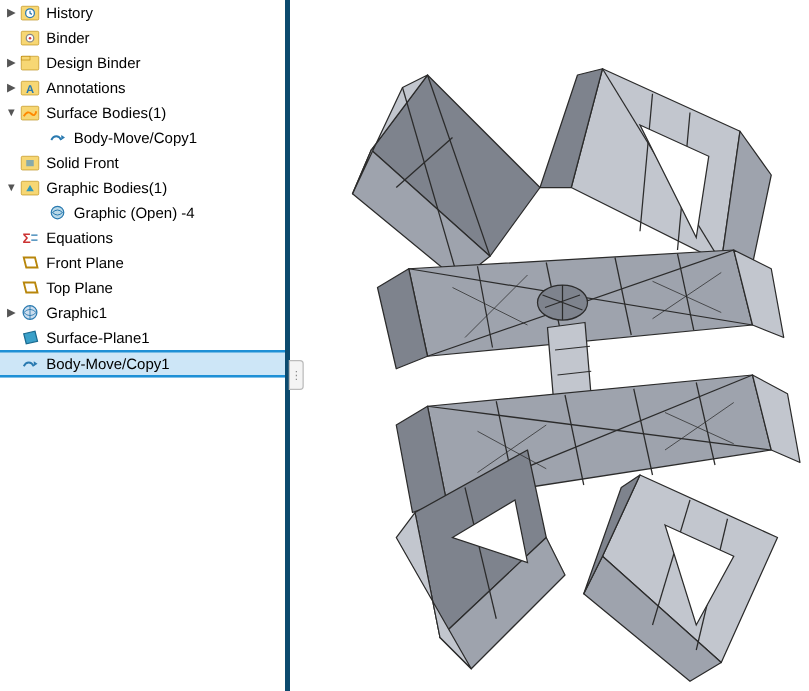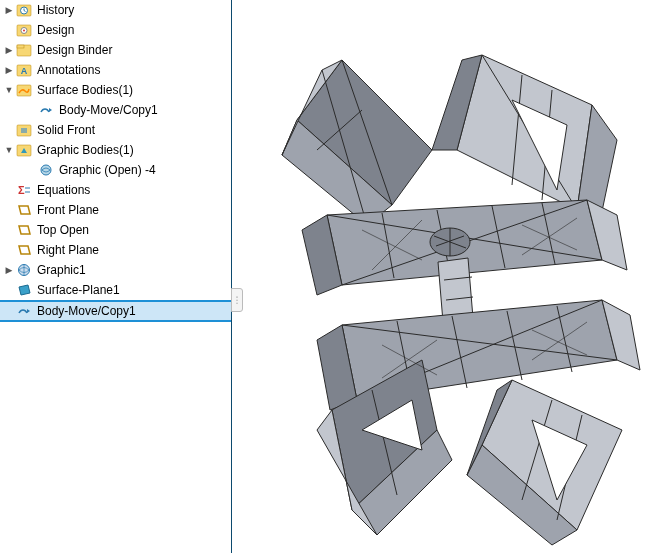--- a/index.html
+++ b/index.html
@@ -1,18 +1,18 @@
 <!DOCTYPE html>
 <html><head>
 <meta charset="utf-8">
 <style>
   * { box-sizing: border-box; margin: 0; padding: 0; }
   html, body { width: 647px; height: 553px; overflow: hidden; font-family: "Segoe UI", Tahoma, sans-serif; font-size: 12px; background: #fff; color: #000; }
   .app { display: flex; width: 100%; height: 100%; }
-  .tree-panel { width: 232px; height: 100%; background: #fff; border-right: 1px solid #0c4a6e; overflow: hidden; position: relative; }
+  .tree-panel { width: 232px; height: 100%; background: #fff; border-right: 4px solid #0c4a6e; overflow: hidden; position: relative; }
   .tree { padding: 0 0 0 0; }
   .tree-row { display: flex; align-items: center; height: 20px; white-space: nowrap; cursor: default; }
   .tree-row.selected { background: #cde6f7; }
   .tree-row.selected-border { border-top: 2px solid #1e90d6; border-bottom: 2px solid #1e90d6; height: 22px; }
   .arrow { width: 14px; display: inline-flex; justify-content: center; align-items: center; color: #666; font-size: 10px; }
   .arrow.collapsed::before { content: "▶"; font-size: 9px; color: #555; }
   .arrow.expanded::before { content: "▼"; font-size: 9px; color: #555; }
   .arrow.none::before { content: ""; }
   .spacer { display: inline-block; }
   .icon { width: 16px; height: 16px; display: inline-flex; align-items: center; justify-content: center; margin-right: 3px; flex-shrink: 0; }
@@ -44,21 +44,21 @@
         <div class="tree-row">
           <span class="spacer" style="width: 2px;"></span>
           <span class="arrow none"></span>
           <span class="icon">
             <svg width="16" height="16">
               <rect x="1" y="3" width="14" height="11" rx="1" class="folder-body"></rect>
               <circle cx="8" cy="8.5" r="3" fill="#fff" stroke="#888"></circle>
               <circle cx="8" cy="8.5" r="1" fill="#d33"></circle>
             </svg>
           </span>
-          <span class="label">Design</span>
+          <span class="label">Binder</span>
         </div>
         <div class="tree-row">
           <span class="spacer" style="width: 2px;"></span>
           <span class="arrow collapsed"></span>
           <span class="icon">
             <svg width="16" height="16">
               <rect x="1" y="3" width="14" height="11" rx="1" class="folder-body"></rect>
               <rect x="1" y="3" width="7" height="3" class="folder-body"></rect>
             </svg>
           </span>
@@ -153,31 +153,21 @@
           <span class="label">Front Plane</span>
         </div>
         <div class="tree-row">
           <span class="spacer" style="width: 2px;"></span>
           <span class="arrow none"></span>
           <span class="icon">
             <svg width="16" height="16">
               <path d="M3 4 L12 4 L14 12 L5 12 Z" fill="none" stroke="#b8860b" stroke-width="1.5"></path>
             </svg>
           </span>
-          <span class="label">Top Open</span>
-        </div>
-        <div class="tree-row">
-          <span class="spacer" style="width: 2px;"></span>
-          <span class="arrow none"></span>
-          <span class="icon">
-            <svg width="16" height="16">
-              <path d="M3 4 L12 4 L14 12 L5 12 Z" fill="none" stroke="#b8860b" stroke-width="1.5"></path>
-            </svg>
-          </span>
-          <span class="label">Right Plane</span>
+          <span class="label">Top Plane</span>
         </div>
         <div class="tree-row">
           <span class="spacer" style="width: 2px;"></span>
           <span class="arrow collapsed"></span>
           <span class="icon">
             <svg width="16" height="16">
               <circle cx="8" cy="8" r="5.5" fill="#cde" stroke="#2a7ab0"></circle>
               <path d="M3 8 Q8 3 13 8 M3 8 Q8 13 13 8 M8 2.5 V13.5" fill="none" stroke="#2a7ab0" stroke-width="0.7"></path>
             </svg>
           </span>

